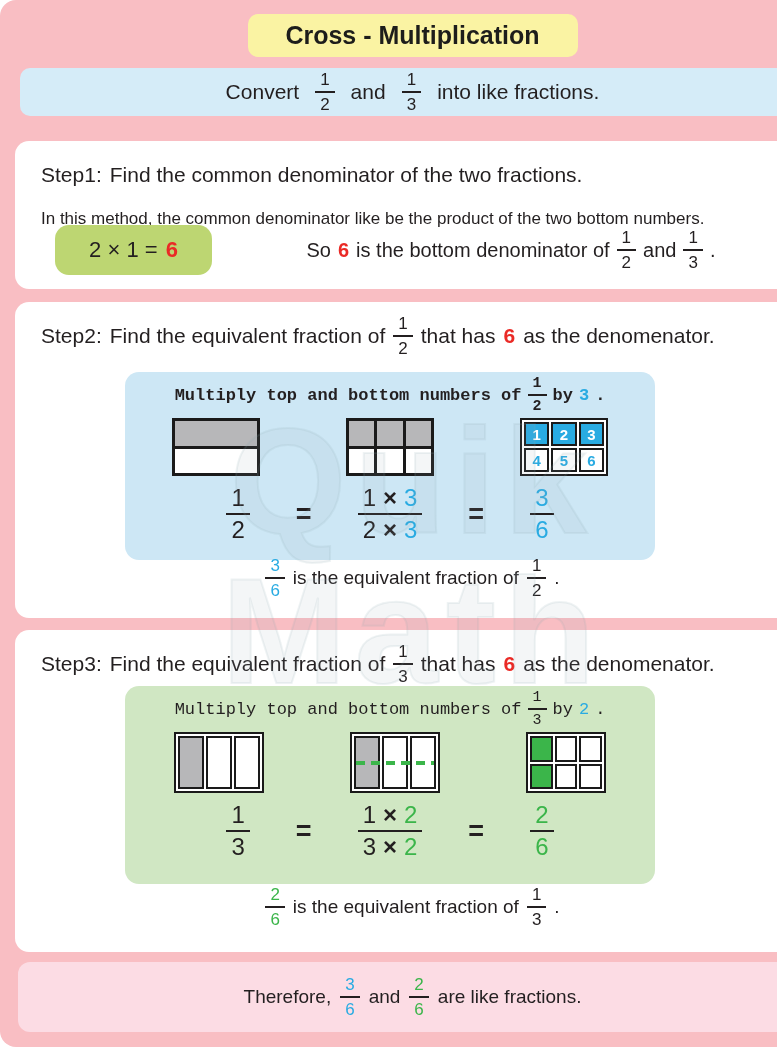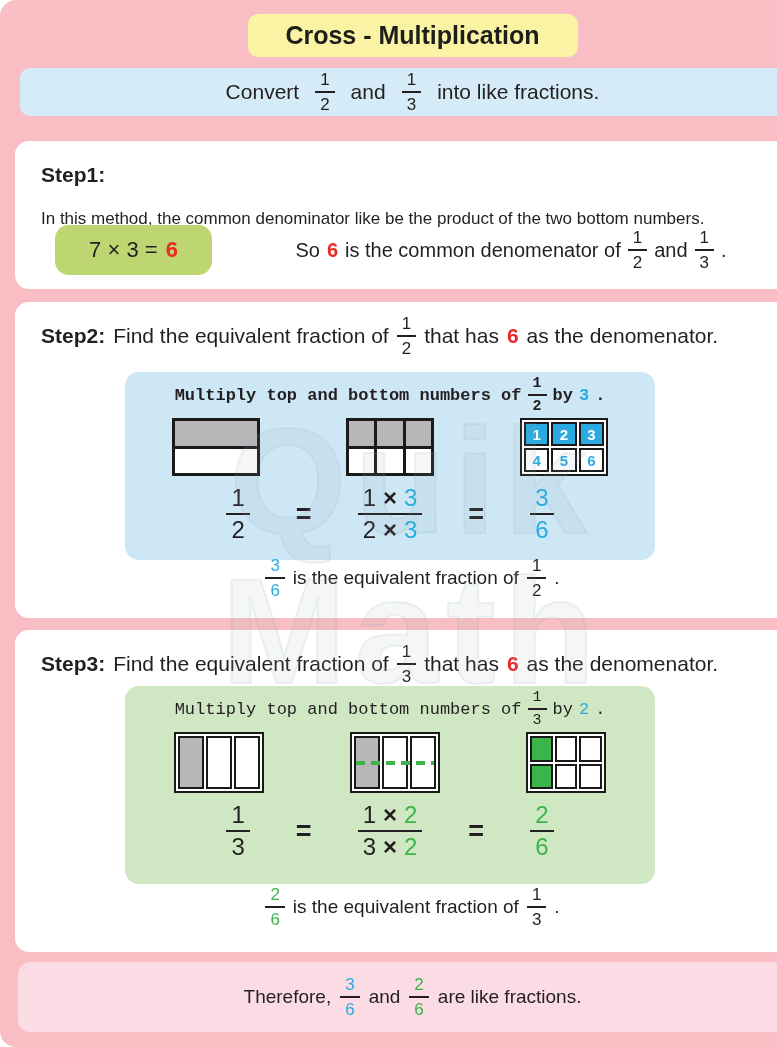--- a/index.html
+++ b/index.html
@@ -19,21 +19,21 @@
 
   .convert-box{position:absolute;left:20px;right:20px;top:68px;height:48px;background:var(--convert-bg);
     border-radius:10px;display:flex;align-items:center;justify-content:center;gap:16px;font-size:21px;}
 
   .card{position:absolute;left:15px;right:15px;background:#fff;border-radius:14px;}
   .card-step1{top:141px;height:148px;}
   .card-step2{top:302px;height:316px;}
   .card-step3{top:630px;height:322px;}
 
   .step-heading{display:flex;align-items:center;gap:8px;padding:6px 26px 0;min-height:56px;font-size:21px;flex-wrap:nowrap;}
-  .step-label{font-weight:bold;}
+  .step-label{font-weight:normal;}
   .red{color:var(--accent-red);font-weight:bold;}
   .blue{color:var(--accent-blue);}
   .green{color:var(--accent-green);}
 
   .step1-body{padding:6px 26px 0;font-size:17px;}
   .step1-row{position:absolute;left:0;right:0;top:84px;display:flex;align-items:center;}
   .green-eq-box{margin-left:40px;width:157px;height:50px;background:var(--equation-box-bg);border-radius:14px;
     display:flex;align-items:center;justify-content:center;gap:8px;font-size:22px;}
   .so-line{flex:1;display:flex;align-items:center;justify-content:center;gap:7px;font-size:20px;}
 
@@ -114,31 +114,32 @@
     <span class="frac frac-sm">
       <span class="num">1</span>
       <span class="den">3</span>
     </span>
     <span>into like fractions.</span>
   </div>
 
   <div class="card card-step1">
     <div class="step-heading">
       <span class="step-label">Step1:</span>
+      <span>Find the common denominator of the two fractions.</span>
     </div>
     <div class="step1-body">In this method, the common denominator like be the product of the two bottom numbers.</div>
     <div class="step1-row">
       <div class="green-eq-box">
-        <span>7 × 3 =</span>
+        <span>2 × 1 =</span>
         <span class="red">6</span>
       </div>
       <div class="so-line">
         <span>So</span>
         <span class="red">6</span>
-        <span>is the common denomenator of</span>
+        <span>is the bottom denominator of</span>
         <span class="frac frac-sm">
           <span class="num">1</span>
           <span class="den">2</span>
         </span>
         <span>and</span>
         <span class="frac frac-sm">
           <span class="num">1</span>
           <span class="den">3</span>
         </span>
         <span>.</span>

